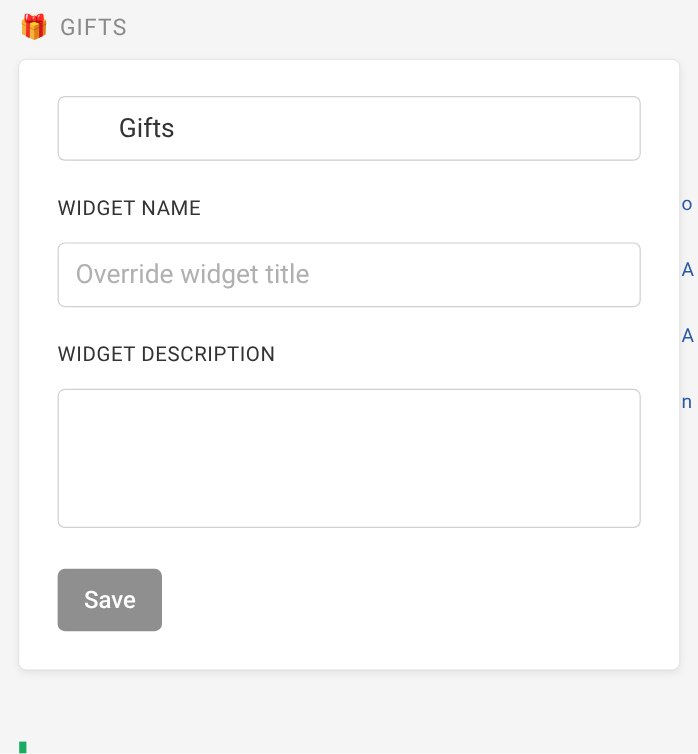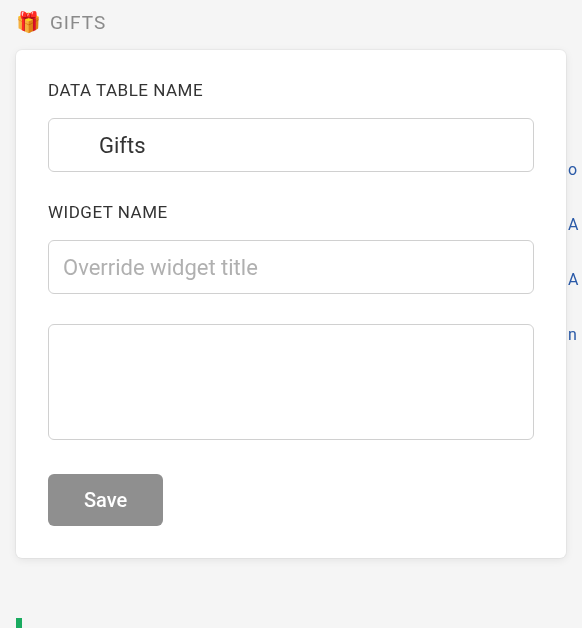--- a/index.html
+++ b/index.html
@@ -103,21 +103,21 @@
       font-family: inherit;
       resize: none;
       background: #fff;
     }
     .button-row {
       display: flex;
       gap: 16px;
     }
     .btn {
       height: 52px;
-      padding: 0 36px;
+      padding: 0 22px;
       border-radius: 6px;
       font-size: 20px;
       font-family: inherit;
       cursor: pointer;
       display: inline-flex;
       align-items: center;
       justify-content: center;
     }
     .btn-save {
       background: #8f8f8f;
@@ -164,33 +164,33 @@
 <div class="bg-fragments">
   <span>o</span>
     <span>A</span>
     <span>A</span>
     <span>n</span>
 </div>
 
 <div class="modal">
 
   <div class="field-group">
-    <label class="field-label">DATA TABLE NAME</label>
     <div class="input-wrapper">
       <span class="input-icon">🎁</span>
       <input type="text" class="text-input" value="Gifts" style="">
     </div>
   </div>
 
   <div class="field-group">
     <label class="field-label">WIDGET NAME</label>
     <input type="text" class="plain-input" placeholder="Override widget title" style="">
   </div>
 
   <div class="field-group">
+    <label class="field-label">WIDGET DESCRIPTION</label>
     <textarea class="textarea-input" style=""></textarea>
   </div>
 
   <div class="button-row">
     <button class="btn btn-save">Save</button>
   </div>
 
 </div>
 
 <div class="bg-accent"></div>

